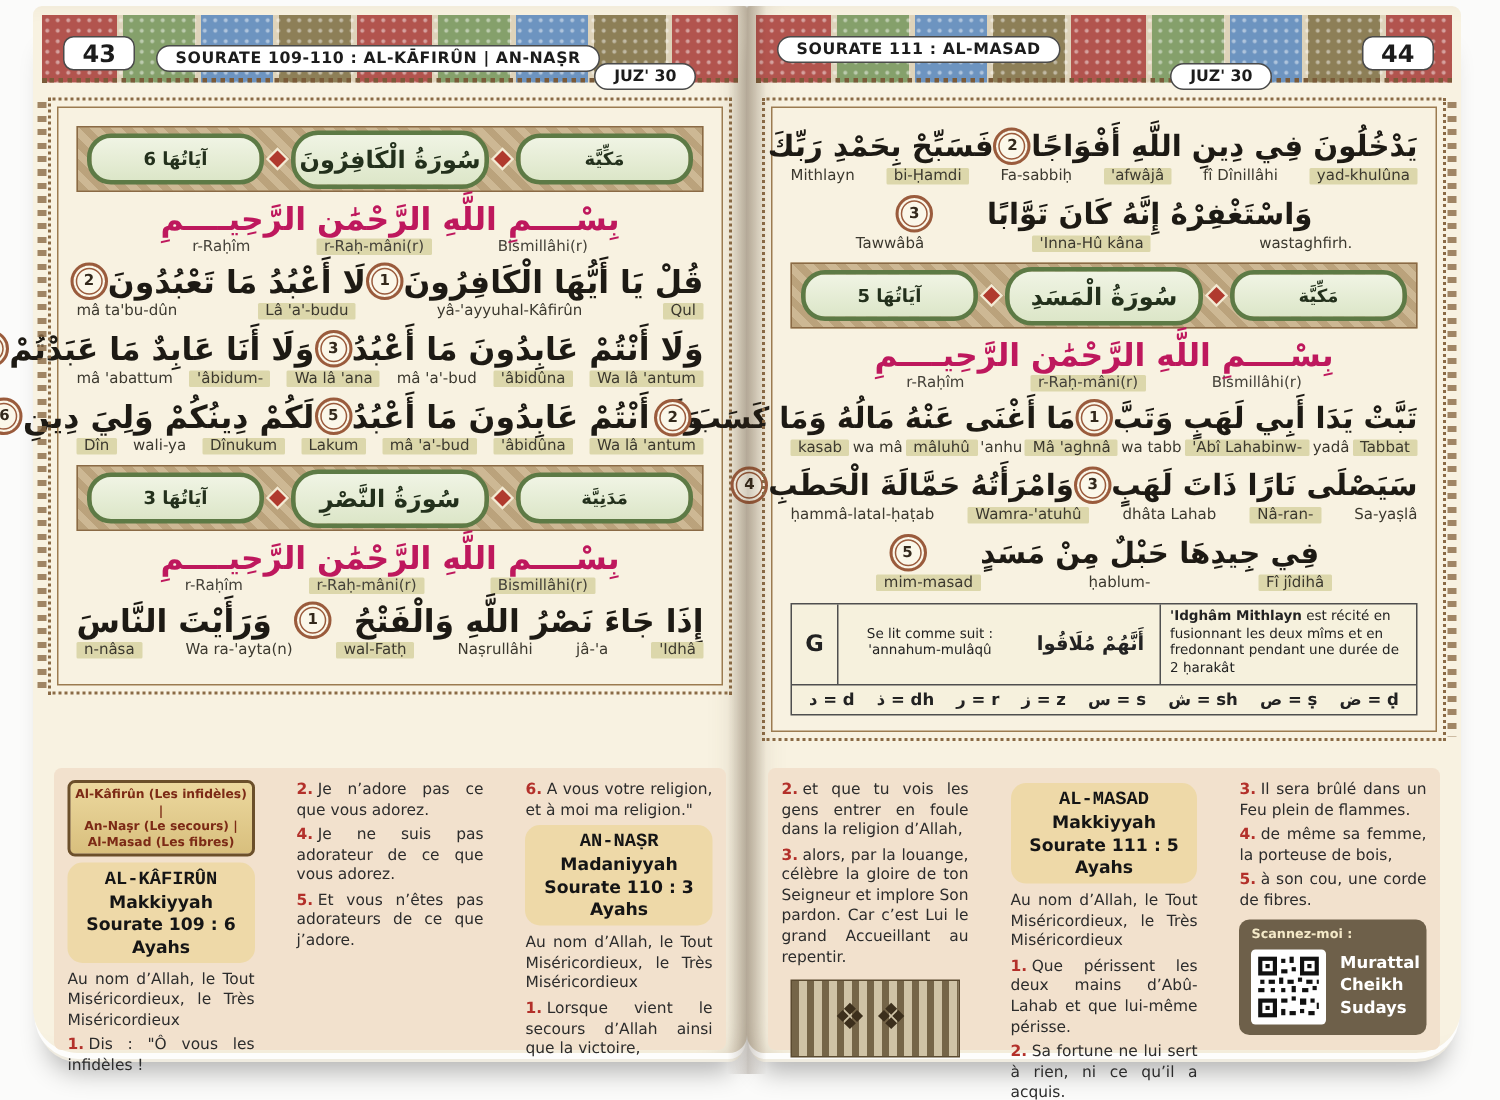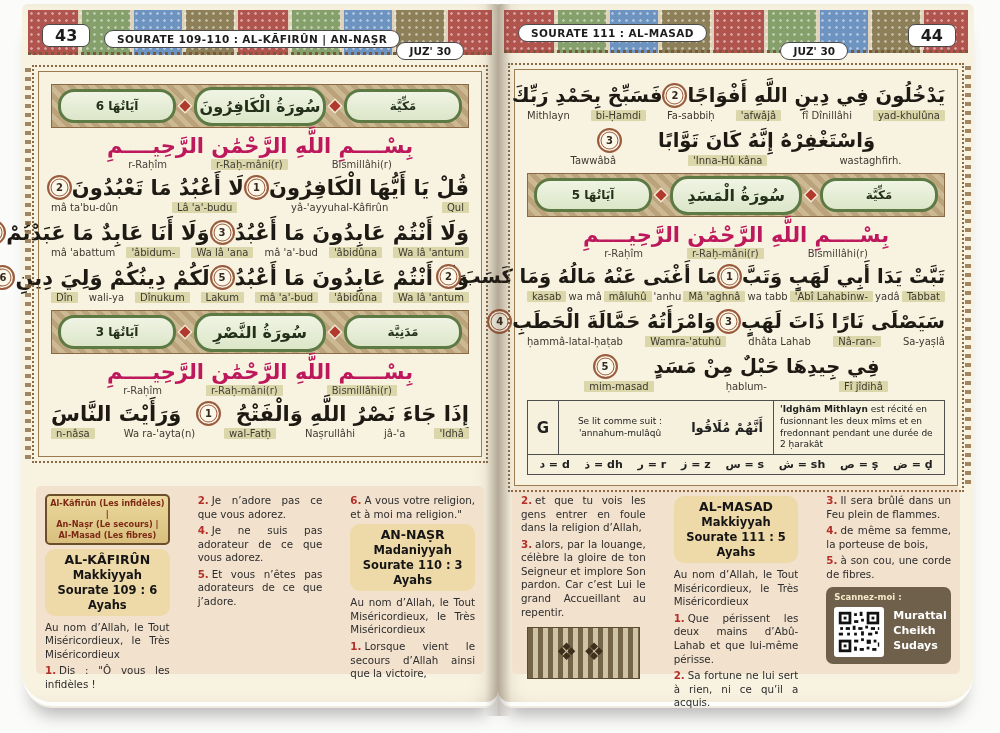--- a/index.html
+++ b/index.html
@@ -62,28 +62,28 @@
   .gnote{margin-top:8px;border:1.5px solid #4f4f4f;background:#f6f1dd;font-size:9px;color:#222;}
   .gnote-top{display:flex;align-items:stretch;border-bottom:1.5px solid #4f4f4f;}
   .gcell{display:flex;align-items:center;justify-content:center;}
   .g-letter{width:30px;border-right:1.5px solid #4f4f4f;font-size:15px;font-weight:bold;}
   .g-ar{width:92px;direction:rtl;font-size:13px;font-weight:bold;}
   .g-se{width:118px;flex-direction:column;text-align:center;padding:2px 2px;line-height:1.25;}
   .g-rule{flex:1;border-left:1.5px solid #4f4f4f;padding:3px 6px;line-height:1.3;display:block;}
   .g-rule b{font-weight:bold;}
   .gletters{display:flex;justify-content:space-around;align-items:center;padding:3px 4px;font-size:11px;font-weight:bold;}
   
-  .trans{margin:10px 14px 28px;margin-top:auto;background:#f2e1cd;border-radius:5px;
+  .trans{margin:10px 14px 2px;margin-top:auto;background:#f2e1cd;border-radius:5px;
     padding:8px 9px;display:flex;gap:28px;font-size:10.3px;color:#2c2c2c;line-height:1.32;height:172px;}
   .tcol{flex:1;min-width:0;text-align:justify;}
   .fp{margin:0 0 3px;}
   .vn{color:#b3302a;font-weight:bold;margin-right:3px;}
   .gold{background:#eed9a8;border-radius:10px;text-align:center;font-weight:bold;
     padding:3px 4px;margin:2px 0 5px;line-height:1.3;color:#151515;}
-  .gold .g1{font-size:12.5px;} .gold .g2{font-size:11.5px;} .gold .g3{font-size:11.5px;}
+  .gold .g1{font-size:12.5px;font-family:Liberation Mono, monospace;} .gold .g2{font-size:11.5px;} .gold .g3{font-size:11.5px;}
   .banner{background:linear-gradient(#ecd89e,#d8bf7d);border:2px solid #6b4f2a;border-radius:5px;
     text-align:center;font-size:8.2px;font-weight:bold;color:#7c2a16;padding:2px 1px;line-height:1.3;margin-bottom:4px;}
   .kilim{height:50px;margin:8px 6px 0;border:1px solid #5a4a30;
     background:repeating-linear-gradient(90deg,#756548 0 5px,#cfc3a6 5px 10px);
     display:flex;align-items:center;justify-content:center;color:#3c2f1c;font-size:24px;letter-spacing:6px;}
   .qrbox{background:#6e604a;border-radius:7px;padding:5px 8px 7px;color:#fff;margin-top:6px;}
   .qrlabel{font-size:8.5px;font-weight:bold;color:#f4e9c8;margin-bottom:3px;}
   .qrrow{display:flex;align-items:center;gap:9px;}
   .qrcode{background:#fff;border-radius:3px;padding:2px;line-height:0;}
   .qrcap{font-size:11px;font-weight:bold;line-height:1.35;}

